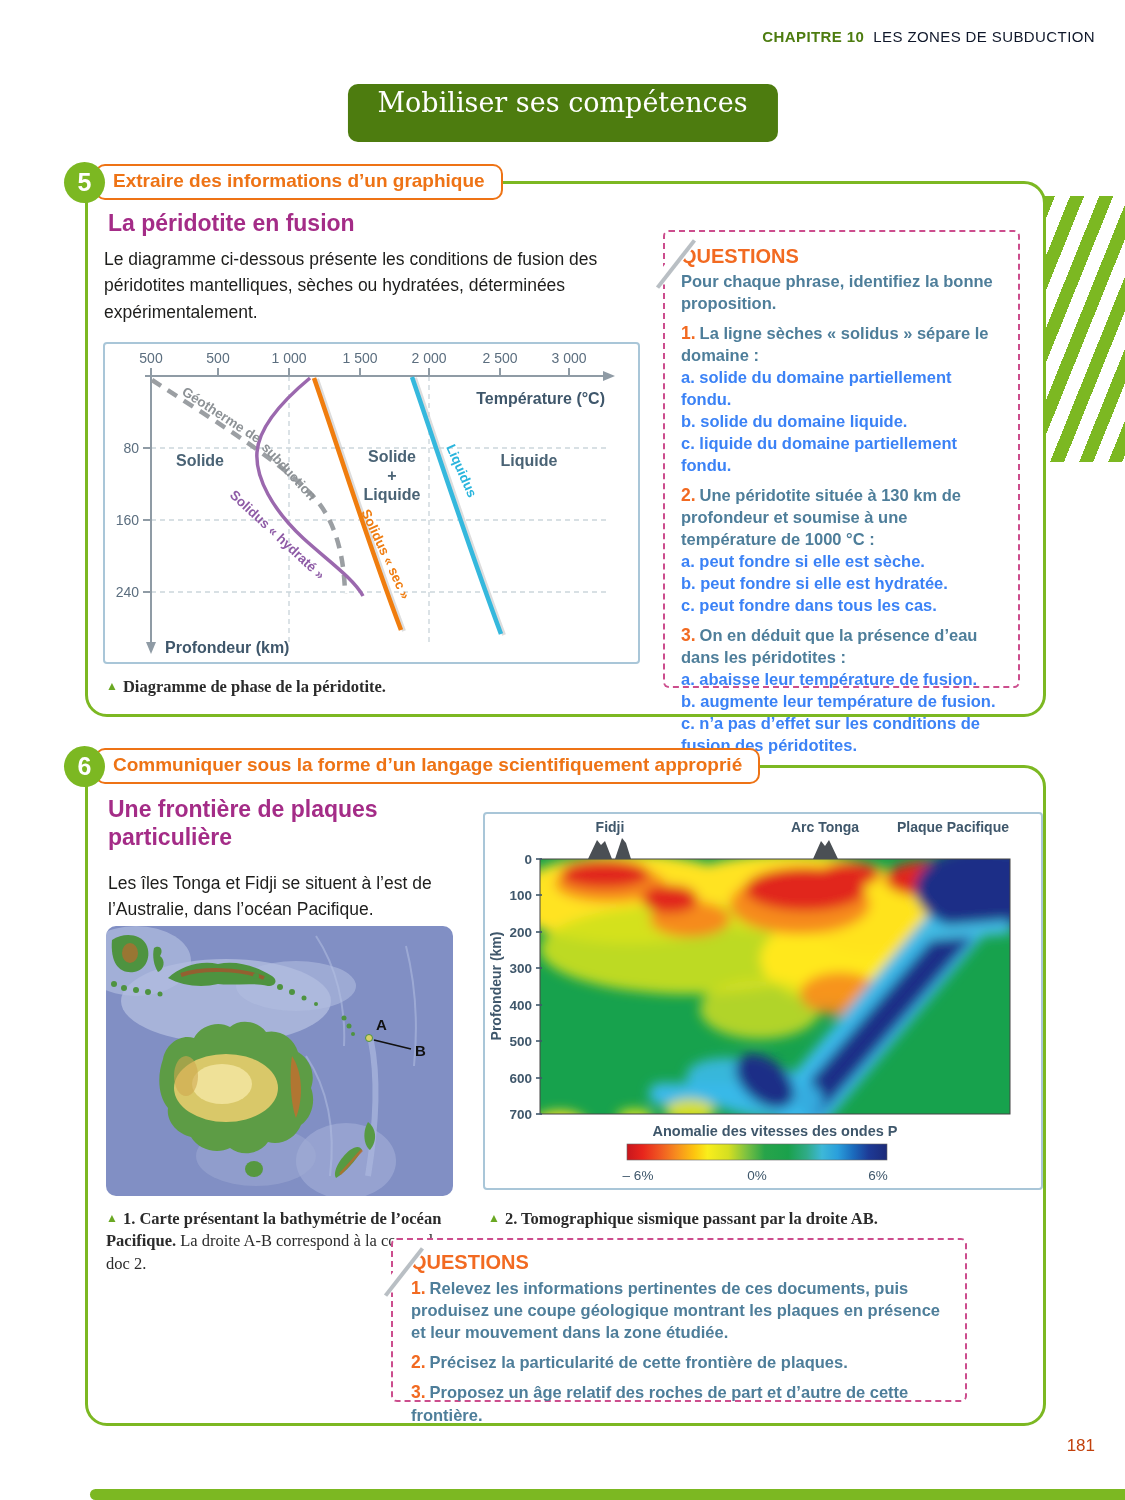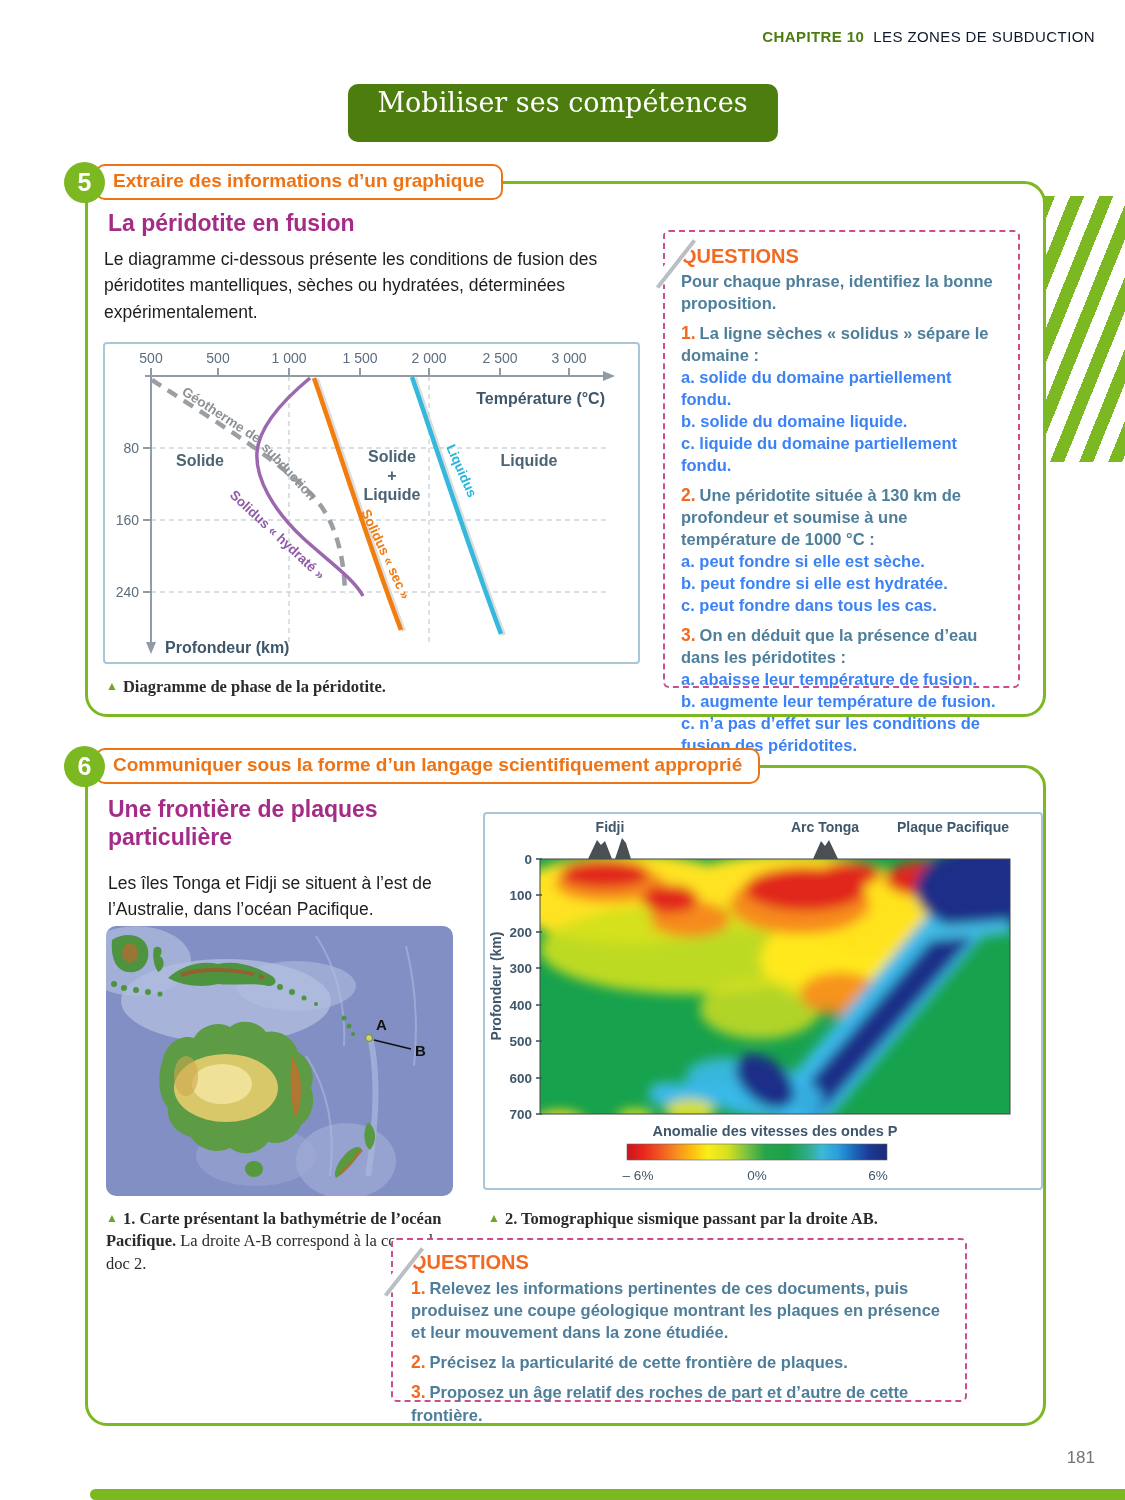--- a/index.html
+++ b/index.html
@@ -37,21 +37,21 @@
   .qbox::before{content:"";position:absolute;left:-19px;top:30px;width:60px;height:4px;
                 background:#b9bfc4;transform:rotate(-52deg);z-index:1;}
   .q-heading{color:#f26a21;font-weight:bold;font-size:20px;margin-bottom:3px;}
   .q-intro{color:#4e7e9a;font-weight:bold;font-size:16.5px;line-height:1.33;}
   .q-item{color:#4e7e9a;font-weight:bold;font-size:16.5px;line-height:1.33;margin-top:7px;}
   .q-num{color:#f26a21;font-size:17.5px;margin-right:4px;}
   .q-opt{color:#3b82f6;font-weight:bold;font-size:16.5px;line-height:1.33;}
   
   .stripes{position:absolute;left:1041px;top:196px;width:84px;height:266px;
            background:repeating-linear-gradient(112deg,#7cb822 0 13px,#ffffff 13px 27px);}
-  .page-num{position:absolute;right:30px;bottom:32px;color:#737373;font-size:17px;}
+  .page-num{position:absolute;right:30px;bottom:44px;color:#c2410c;font-size:17px;}
   .bottom-bar{position:absolute;left:90px;right:0;bottom:0;height:11px;background:#7cb822;
               border-top-left-radius:8px;border-bottom-left-radius:8px;}
   svg text{font-family:"Liberation Sans",sans-serif;}
 </style>
 </head>
 <body>
 
 <div class="page">
 
   <div class="header">

